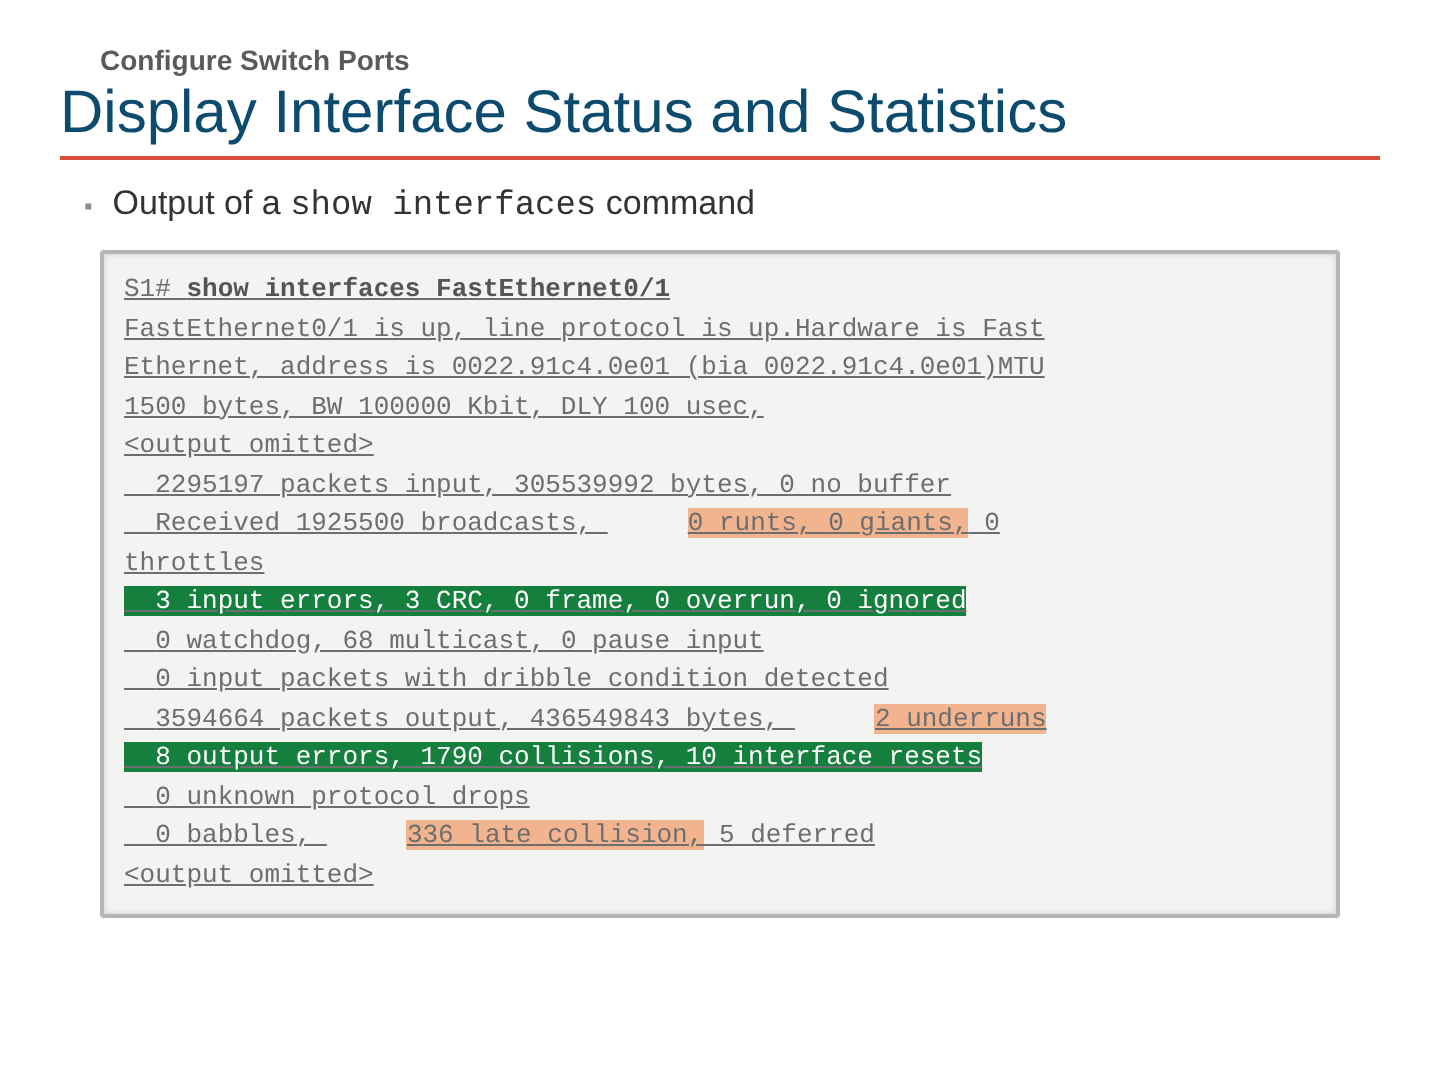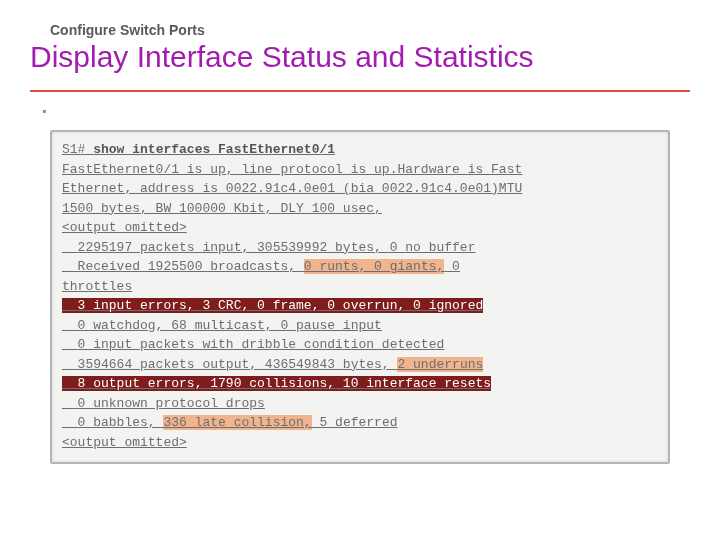--- a/index.html
+++ b/index.html
@@ -17,23 +17,23 @@
   .kicker {
     font-size: 14px;
     font-weight: bold;
     color: #5a5a5a;
     margin-bottom: 2px;
     margin-left: 20px;
   }
   .title {
     font-size: 30px;
     font-weight: 400;
-    color: #a21caf;
+    color: #0c4a6e;
     border-bottom: 2px solid #d94f3a;
-    padding-bottom: 16px;
+    padding-bottom: 4px;
     margin-bottom: 12px;
   }
   .bullet {
     display: flex;
     align-items: baseline;
     font-size: 17px;
     color: #333;
     margin-left: 12px;
     margin-bottom: 12px;
   }
@@ -56,32 +56,35 @@
   .term {
     font-family: "Courier New", monospace;
     font-size: 13px;
     line-height: 1.5;
     color: #6e6e6e;
     text-decoration: underline;
   }
   .term .prompt { color: #6e6e6e; }
   .term .bold { font-weight: bold; color: #555; }
   .term .line { white-space: pre-wrap; }
-  .hl { background: #f2b48f; }
-  .hl-strong { background: #7f1d1d; color: #fff; }
+  .hl { background: #f2b48f; margin-left: 40px; }
+  .hl-strong { background: #15803d; color: #fff; }
 </style>
 </head>
 <body>
 
 <div class="slide">
   <div class="kicker">Configure Switch Ports</div>
   <div class="title">Display Interface Status and Statistics</div>
 
   <div class="bullet">
     <span class="sq">▪</span>
+    <span>
+      <span>Output of a </span><span class="cmd">show interfaces</span><span> command</span>
+    </span>
   </div>
 
   <div class="term-wrap">
     <div class="term">
       <div class="line"><span class="prompt">S1# </span><span class="bold">show interfaces FastEthernet0/1</span></div>
       <div class="line">FastEthernet0/1 is up, line protocol is up.Hardware is Fast</div>
       <div class="line">Ethernet, address is 0022.91c4.0e01 (bia 0022.91c4.0e01)MTU</div>
       <div class="line">1500 bytes, BW 100000 Kbit, DLY 100 usec,</div>
       <div class="line">&lt;output omitted&gt;</div>
       <div class="line">  2295197 packets input, 305539992 bytes, 0 no buffer</div>

